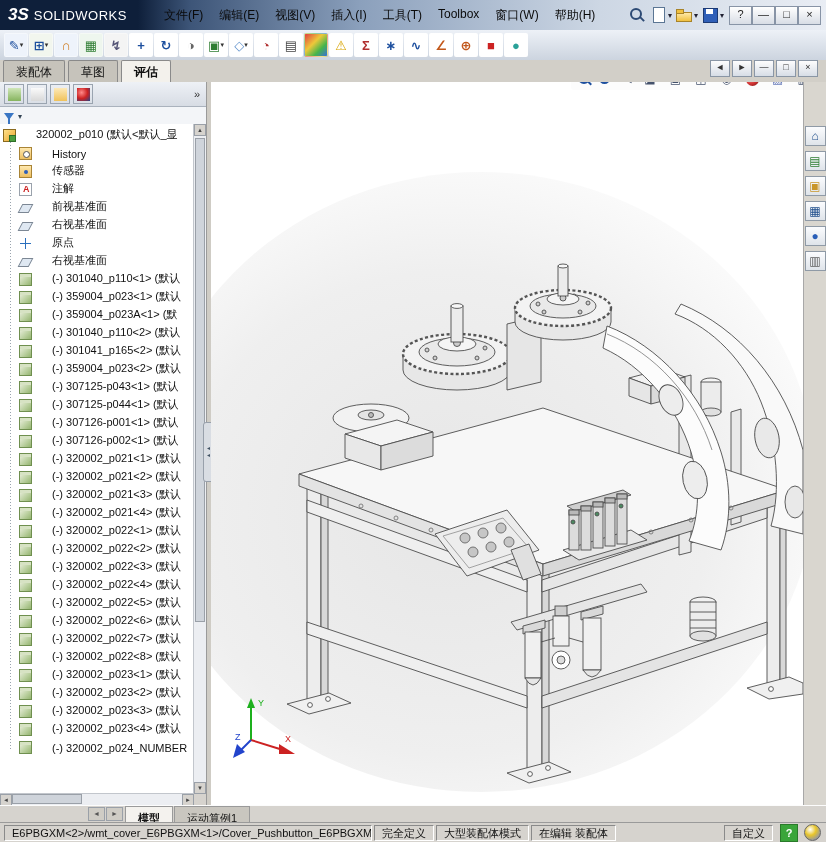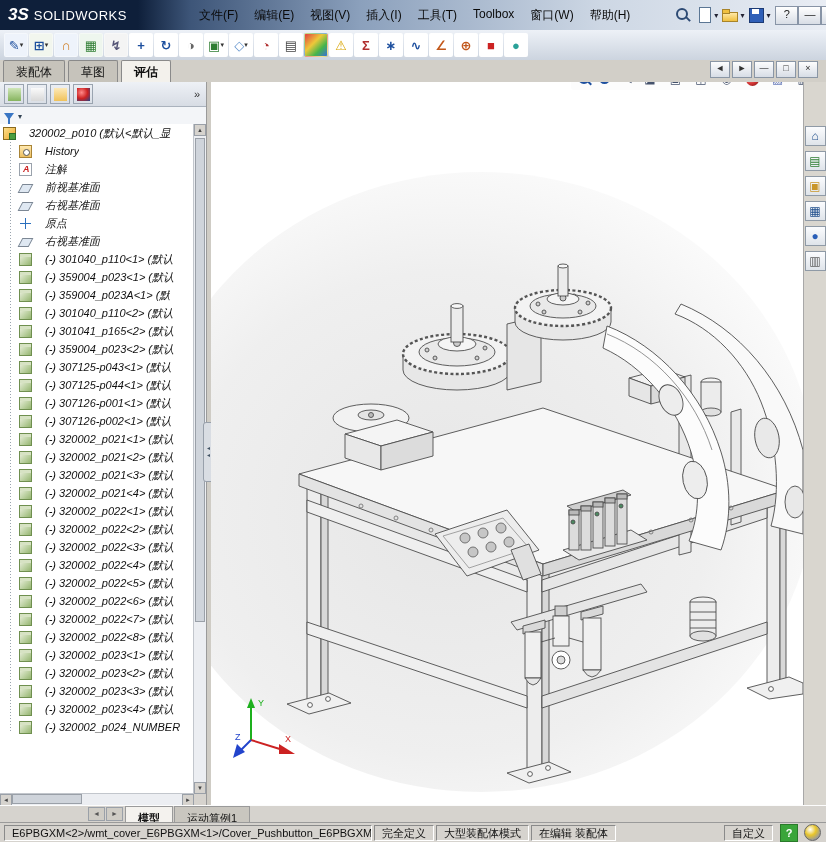--- a/index.html
+++ b/index.html
@@ -1,21 +1,21 @@
 <!DOCTYPE html>
 <html><head>
 <meta charset="utf-8">
 <style>
   html,body{margin:0;padding:0;background:#8f8f8f;}
   #app{position:relative;width:826px;height:842px;background:#d6d3ce;overflow:hidden;
        font-family:"Liberation Sans","DejaVu Sans",sans-serif;font-size:12px;color:#111;}
 
   
   .titlebar{position:absolute;top:0;left:0;right:0;height:30px;display:flex;align-items:center;
-    background:linear-gradient(90deg,#0e1f3a 0,#0e1f3a 138px,#3d5578 190px,#8ba0bc 360px,#cdd7e4 600px,#e9edf4 100%);gap:35px;}
+    background:linear-gradient(90deg,#0e1f3a 0,#0e1f3a 138px,#3d5578 190px,#8ba0bc 360px,#cdd7e4 600px,#e9edf4 100%);}
   .logo{width:138px;padding-left:8px;display:flex;align-items:baseline;gap:5px;color:#fff;flex:none;}
   .logo-3s{font-style:italic;font-weight:bold;font-size:17px;}
   .logo-sw{font-weight:normal;font-size:13px;letter-spacing:.5px;}
   .menus{display:flex;margin-left:10px;}
   .menu-item{padding:5px 8px;color:#0a0a0a;cursor:default;white-space:nowrap;}
   .tb-right{margin-left:auto;display:flex;align-items:center;gap:3px;padding-right:5px;}
   .mag{position:relative;width:18px;height:18px;display:inline-block;}
   .mag::before{content:"";position:absolute;left:3px;top:2px;width:8px;height:8px;border:2px solid #2d4a74;border-radius:50%;}
   .mag::after{content:"";position:absolute;left:12px;top:12px;width:6px;height:2px;background:#2d4a74;transform:rotate(45deg);}
   .qi-wrap{display:flex;align-items:center;}
@@ -32,21 +32,21 @@
   
   .toolbar2{position:absolute;top:30px;left:0;right:0;height:30px;display:flex;align-items:center;gap:1px;
     padding-left:4px;background:linear-gradient(#edf1f7,#ccd4df);border-bottom:1px solid #96a1b0;}
   .t-icon{width:22px;height:22px;display:flex;align-items:center;justify-content:center;position:relative;
     border:1px solid rgba(255,255,255,.4);border-radius:2px;}
   .t-glyph{font-size:13px;font-weight:bold;line-height:1;}
   .t-dd{font-size:7px;color:#333;margin-left:0;}
 
   
   .tabstrip{position:absolute;top:60px;left:0;right:0;height:22px;background:#d2cfc8;
-    border-bottom:1px solid #9a9a9a;display:flex;align-items:center;}
+    border-bottom:1px solid #9a9a9a;display:flex;align-items:flex-start;}
   .cm-tab{padding:3px 12px 2px;border:1px solid #8a8a8a;border-bottom:none;background:#c6c3bb;margin-left:3px;
     border-radius:2px 2px 0 0;font-size:12px;white-space:nowrap;}
   .cm-tab.active{background:#f3f1ec;font-weight:bold;}
   .child-controls{margin-left:auto;display:flex;gap:2px;padding:0 8px 3px 0;}
   .cw-btn{width:18px;height:15px;border:1px solid #8a96a5;background:linear-gradient(#fdfdfd,#d7dde6);
     font-size:9px;line-height:13px;text-align:center;color:#333;}
 
   
   .content{position:absolute;top:82px;left:0;right:0;bottom:36px;}
 
@@ -61,21 +61,21 @@
   .ph-display{background:radial-gradient(circle at 35% 35%,#ff8a8a,#cc2222 50%,#224488 100%);}
   .ph-chevron{margin-left:auto;font-size:11px;color:#333;padding-right:2px;}
   .filter-row{height:18px;display:flex;align-items:center;gap:4px;border-bottom:1px solid #cfd4da;background:#f3f5f8;padding:0 4px;}
   .funnel{width:0;height:0;border-left:5px solid transparent;border-right:5px solid transparent;border-top:7px solid #3a76c4;position:relative;}
   .funnel::after{content:"";position:absolute;left:-1px;top:-2px;width:2px;height:6px;background:#3a76c4;}
   .filter-dd{font-size:8px;color:#345;}
   .tree{position:absolute;top:42px;bottom:12px;left:0;right:12px;overflow:hidden;background:#fff;font-size:11px;}
   .tree-rows{position:relative;}
   .tree-rows::before{content:"";position:absolute;left:10px;top:18px;bottom:4px;width:1px;
     background-image:repeating-linear-gradient(to bottom,#9aa4ae 0 1px,transparent 1px 3px);}
-  .tree-item{height:18px;display:flex;align-items:center;gap:13px;white-space:nowrap;padding-left:3px;position:relative;font-style:italic;}
+  .tree-item{height:18px;display:flex;align-items:flex-end;gap:20px;white-space:nowrap;padding-left:3px;position:relative;}
   .tree-item.child{padding-left:19px;}
   .ti{width:13px;height:13px;position:relative;flex:none;box-sizing:border-box;}
   .ic-assembly{background:linear-gradient(135deg,#ffe08a,#e8a62e);border:1px solid #8a6a1f;}
   .ic-assembly::after{content:"";position:absolute;right:-1px;bottom:-1px;width:5px;height:5px;background:#4a9e3f;border:1px solid #2e6e28;}
   .ic-history{background:linear-gradient(#ffe9b0,#edbf62);border:1px solid #a98436;}
   .ic-history::after{content:"";position:absolute;left:3px;top:3px;width:5px;height:5px;border-radius:50%;border:1px solid #555;background:#fff;}
   .ic-sensor{background:linear-gradient(#ffe9b0,#edbf62);border:1px solid #a98436;}
   .ic-sensor::after{content:"";position:absolute;left:4px;top:4px;width:4px;height:4px;border-radius:50%;background:#2f5fb8;}
   .ic-annotation{background:#fff;border:1px solid #9aa2ac;}
   .ic-annotation::after{content:"A";position:absolute;left:3px;top:0;font-size:9px;font-weight:bold;color:#c22;}
@@ -345,20 +345,24 @@
             <span class="ti ic-assembly"></span>
             <span class="tree-label">320002_p010 (默认&lt;默认_显</span>
           </div>
           <div>
 
               <div class="tree-item child">
                 <span class="ti ic-history"></span>
                 <span class="tree-label">History</span>
               </div>
 
+              <div class="tree-item child">
+                <span class="ti ic-sensor"></span>
+                <span class="tree-label">传感器</span>
+              </div>
 
               <div class="tree-item child">
                 <span class="ti ic-annotation"></span>
                 <span class="tree-label">注解</span>
               </div>
 
               <div class="tree-item child">
                 <span class="ti ic-plane"></span>
                 <span class="tree-label">前视基准面</span>
               </div>

